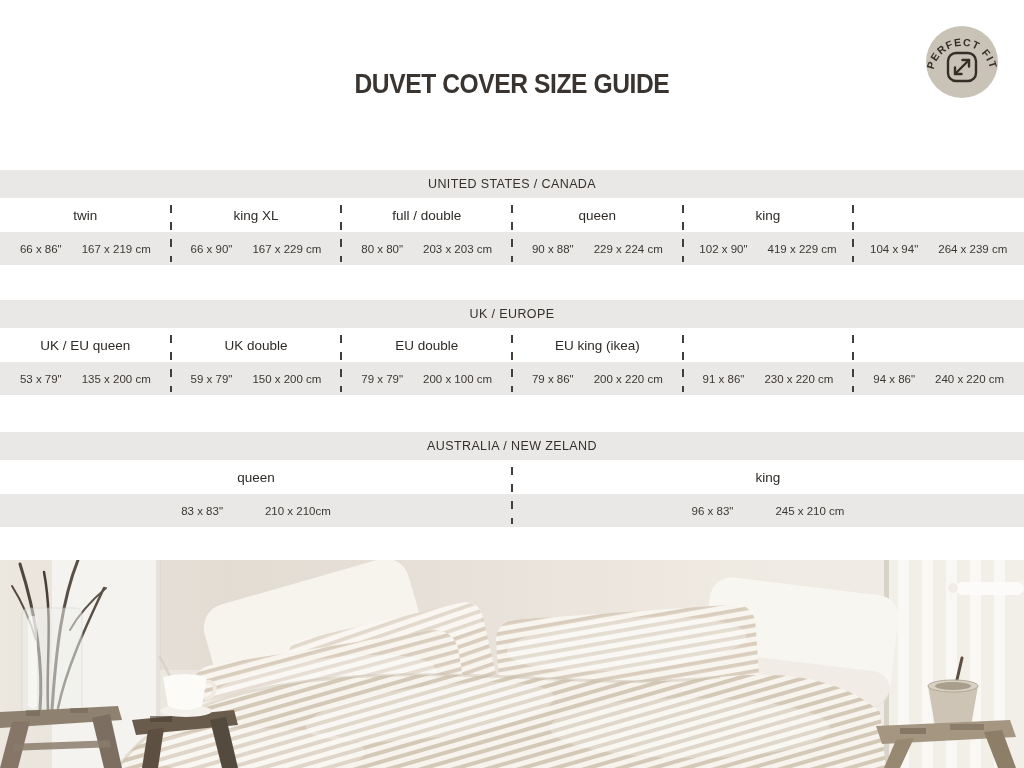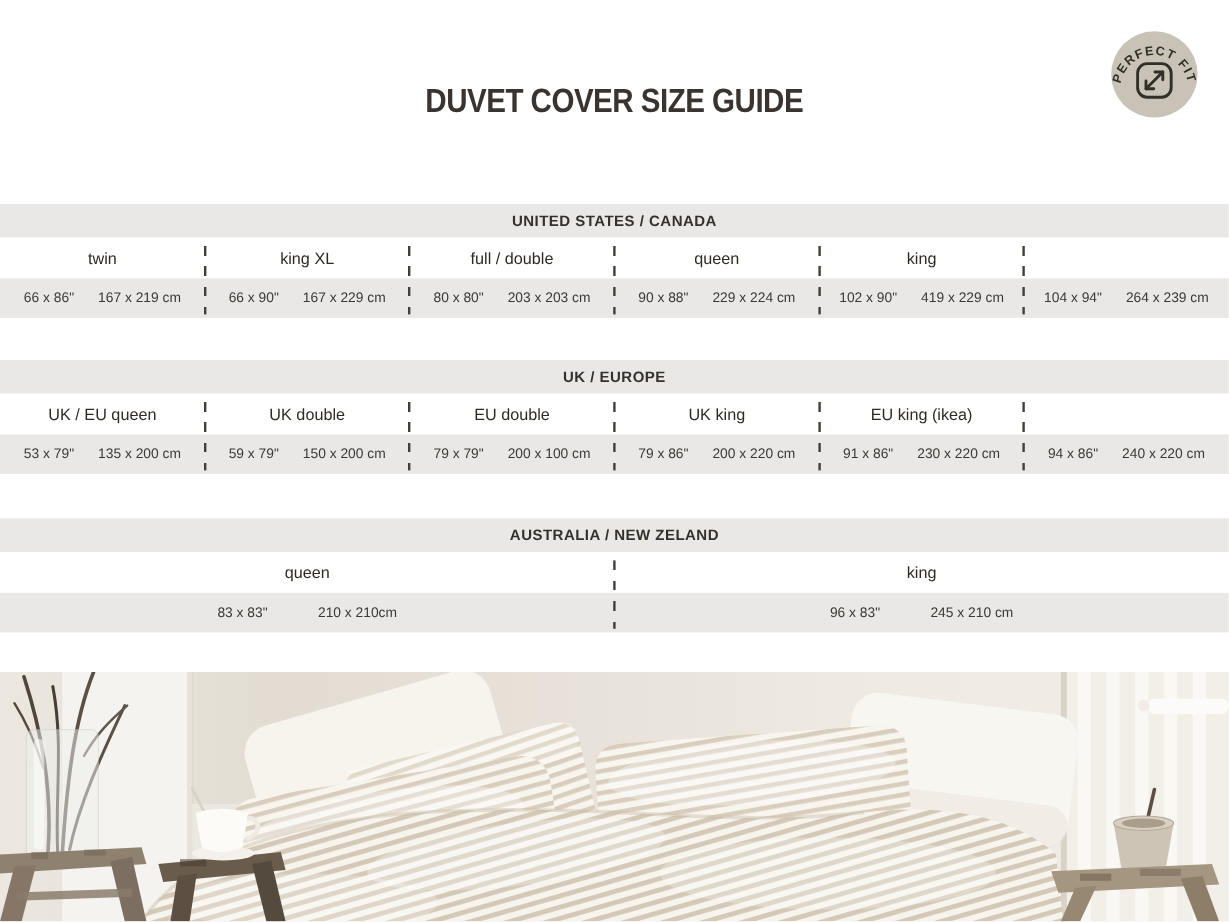--- a/index.html
+++ b/index.html
@@ -27,21 +27,21 @@
   
   .fit-badge { position:absolute; top:25px; right:25px; width:74px; height:74px; }
   
   .size-table { position:absolute; left:0; width:1024px; }
   .t-us  { top:170px; }
   .t-uk  { top:300px; }
   .t-aus { top:432px; }
   .region-header {
     height:28px; background:#e9e8e6;
     display:flex; align-items:center; justify-content:center;
-    font-size:12.5px; font-weight:700; letter-spacing:0.4px; color:#35302b;
+    font-size:12.5px; font-weight:400; letter-spacing:0.4px; color:#35302b;
   }
   .names-row {
     height:34px; background:#ffffff;
     display:grid;
   }
   .meas-row {
     height:33px; background:#e9e8e6;
     display:grid;
   }
   .cols-6 { grid-template-columns:repeat(6,1fr); }
@@ -132,21 +132,20 @@
     <div class="divider d5"></div>
   </div>
 </div>
 
 <div class="size-table t-uk">
   <div class="region-header">UK / EUROPE</div>
   <div class="names-row cols-6">
     <div class="cell name">UK / EU queen</div>
     <div class="cell name">UK double</div>
     <div class="cell name">EU double</div>
-    <div class="cell name">UK king</div>
     <div class="cell name">EU king (ikea)</div>
   </div>
   <div class="meas-row cols-6">
     <div class="cell meas">
       <span>53 x 79"</span>
       <span>135 x 200 cm</span>
     </div>
     <div class="cell meas">
       <span>59 x 79"</span>
       <span>150 x 200 cm</span>

